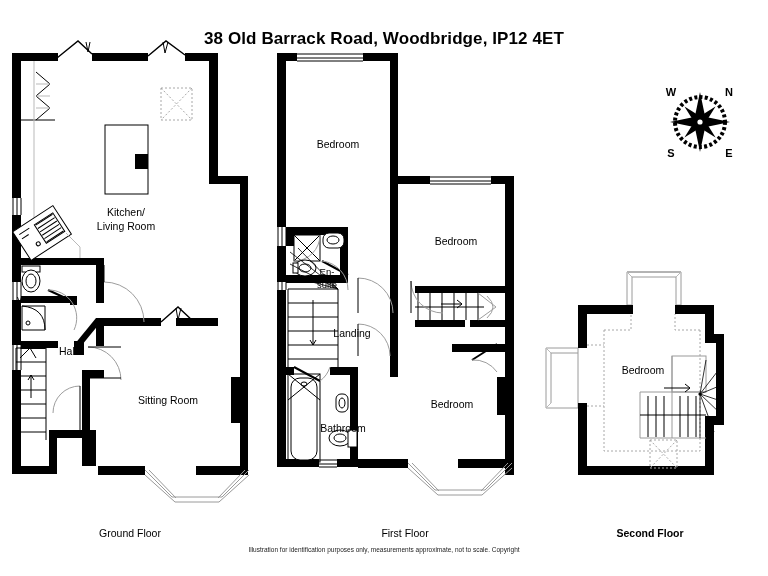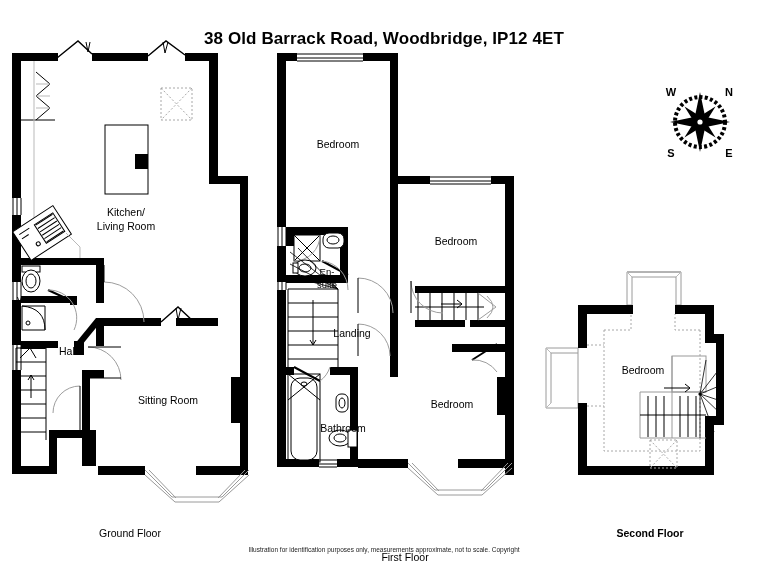--- a/index.html
+++ b/index.html
@@ -26,21 +26,21 @@
     letter-spacing: 0.1px;
     margin-top: 24px;
   }
   .floor-caption {
     position: absolute;
     font-size: 10.5px;
     text-align: center;
     white-space: nowrap;
   }
   #caption-ground { left: 60px;  top: 527px; width: 140px; }
-  #caption-first  { left: 345px; top: 527px; width: 120px; margin-top: 24px; }
+  #caption-first  { left: 345px; top: 527px; width: 120px; }
   #caption-second { left: 595px; top: 527px; width: 110px; font-weight: bold; }
   #disclaimer {
     position: absolute;
     top: 546px;
     left: 0;
     width: 768px;
     text-align: center;
     font-size: 6.5px;
     color: #222;
     white-space: nowrap;

